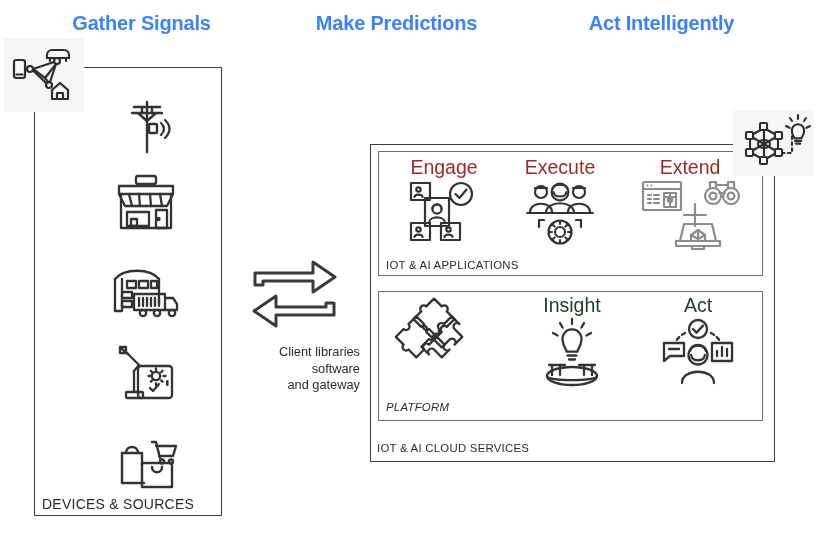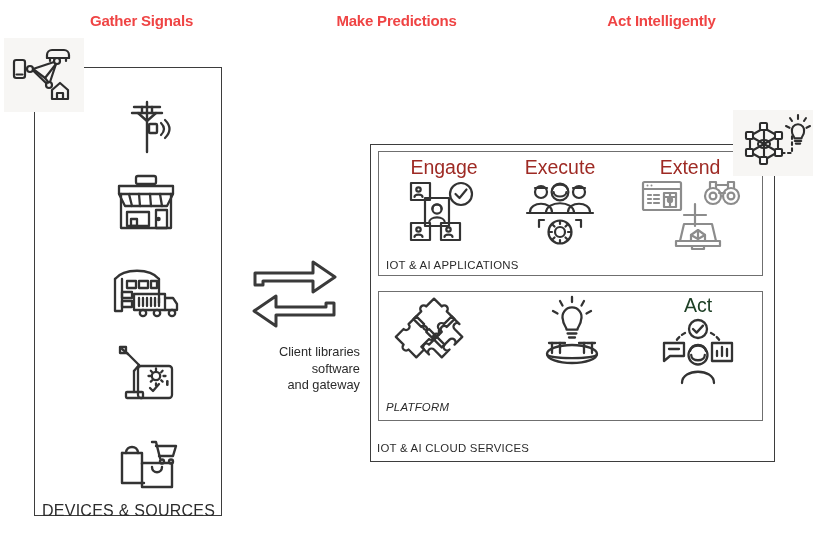--- a/index.html
+++ b/index.html
@@ -10,42 +10,41 @@
     position:relative;
     overflow:hidden;
     -webkit-font-smoothing:antialiased;
   }
   .stage{position:absolute;left:0;top:0;width:821px;height:543px;}
 
   
   .col-title{
     position:absolute;
     font-weight:bold;
-    font-size:15px;
+    font-size:20px;
     letter-spacing:-0.2px;
-    color:#ef4444;
+    color:#3b82f6;
     white-space:nowrap;
     text-align:center;
   }
   #title-gather{left:0;top:12px;width:283px;}
   #title-predict{left:255px;top:12px;width:283px;}
   #title-act{left:520px;top:12px;width:283px;}
 
   
   #devices-box{
     position:absolute;left:34px;top:67px;width:188px;height:449px;
     border:1.6px solid #3d3d3d;
     box-sizing:border-box;
     background:transparent;
   }
   #devices-label{
     position:absolute;left:42px;top:496px;
-    font-size:16px;color:#2b2b2b;letter-spacing:0.25px;
+    font-size:14px;color:#2b2b2b;letter-spacing:0.25px;
     white-space:nowrap;
-    margin-top:6px;
   }
   .dev-icon{position:absolute;}
 
   
   .badge{
     position:absolute;
     background:#f7f6f4;
   }
   #badge-signals{left:4px;top:38px;width:80px;height:74px;}
   #badge-ai{left:733px;top:110px;width:80px;height:66px;}
@@ -333,20 +332,21 @@
           <path d="M14 14 h11 a3.5 3.5 0 0 1 7 0 h11 v11 a3.5 3.5 0 0 0 0 7 v11 h-11 a3.5 3.5 0 0 0 -7 0 h-11 v-11 a3.5 3.5 0 0 1 0 -7 z"></path>
           <path d="M43 32 a3.5 3.5 0 0 1 0 -7 v-11 h11 a3.5 3.5 0 0 0 0 7 h11 v11 a3.5 3.5 0 0 0 -7 0 v11 h-11 a3.5 3.5 0 0 1 0 -7 z" transform="translate(-4,0)"></path>
           <path d="M25 43 a3.5 3.5 0 0 0 7 0 h11 v11 a3.5 3.5 0 0 0 0 7 v11 h-11 a3.5 3.5 0 0 1 -7 0 h-11 v-11 a3.5 3.5 0 0 0 0 -7 v-11 z" transform="translate(0,-4)"></path>
           <path d="M43 43 a3.5 3.5 0 0 1 0 7 v11 h11 a3.5 3.5 0 0 1 0 -7 h11 v-11 a3.5 3.5 0 0 1 -7 0 h-11 z" transform="translate(-4,-4)"></path>
         </g>
       </svg>
     </div>
   </div>
 
   <div class="cap cap-green" id="cap-insight">
+    <div class="cap-title">Insight</div>
     <div class="cap-icon">
       <svg width="72" height="72" viewBox="0 0 72 72" fill="none" stroke="#333" stroke-width="2.3" stroke-linecap="round" stroke-linejoin="round">
         <path d="M36 2 v5"></path>
         <path d="M24 6 l2.5 4.5"></path>
         <path d="M48 6 l-2.5 4.5"></path>
         <path d="M17 16 l4.5 2.5"></path>
         <path d="M55 16 l-4.5 2.5"></path>
         <path d="M27 25 a9.5 9.5 0 1 1 18 0 c0 4.5 -3.2 6.2 -3.6 9.6 h-10.8 c-0.4 -3.4 -3.6 -5.1 -3.6 -9.6 z"></path>
         <path d="M31.6 38.5 h8.8"></path>
         <path d="M33 42.5 h6"></path>

